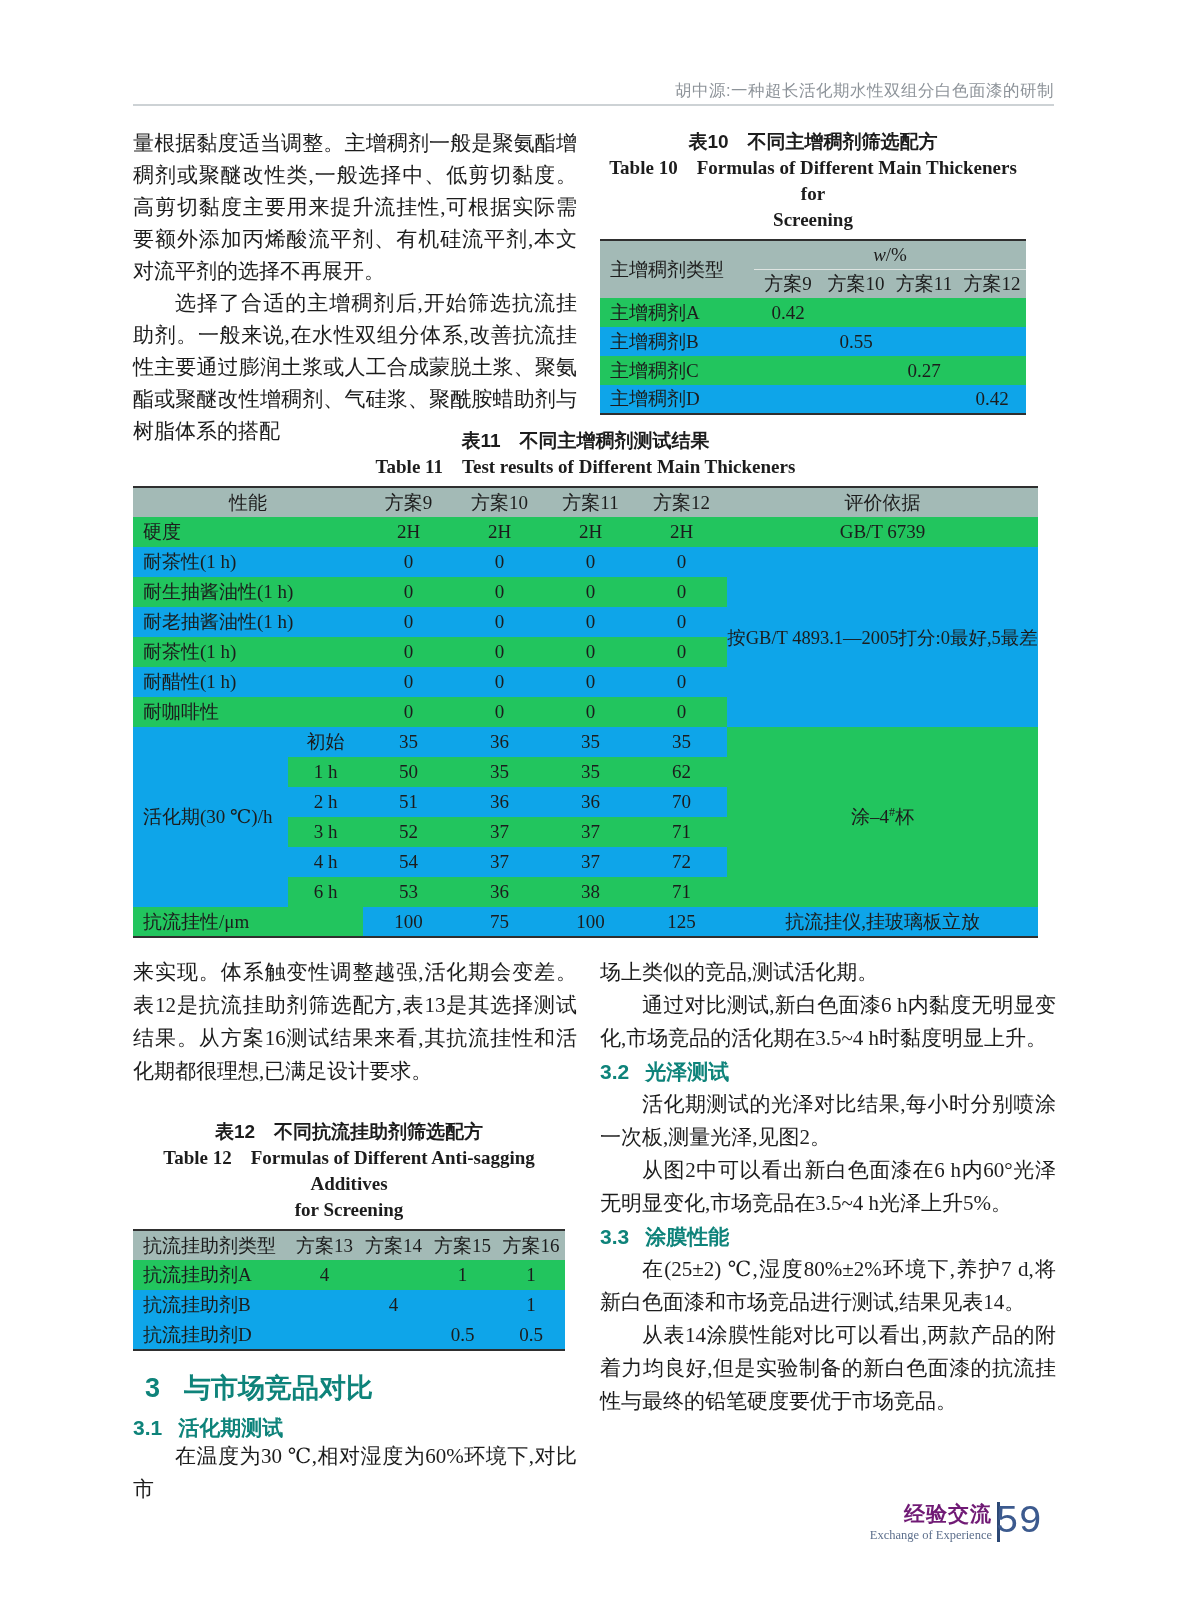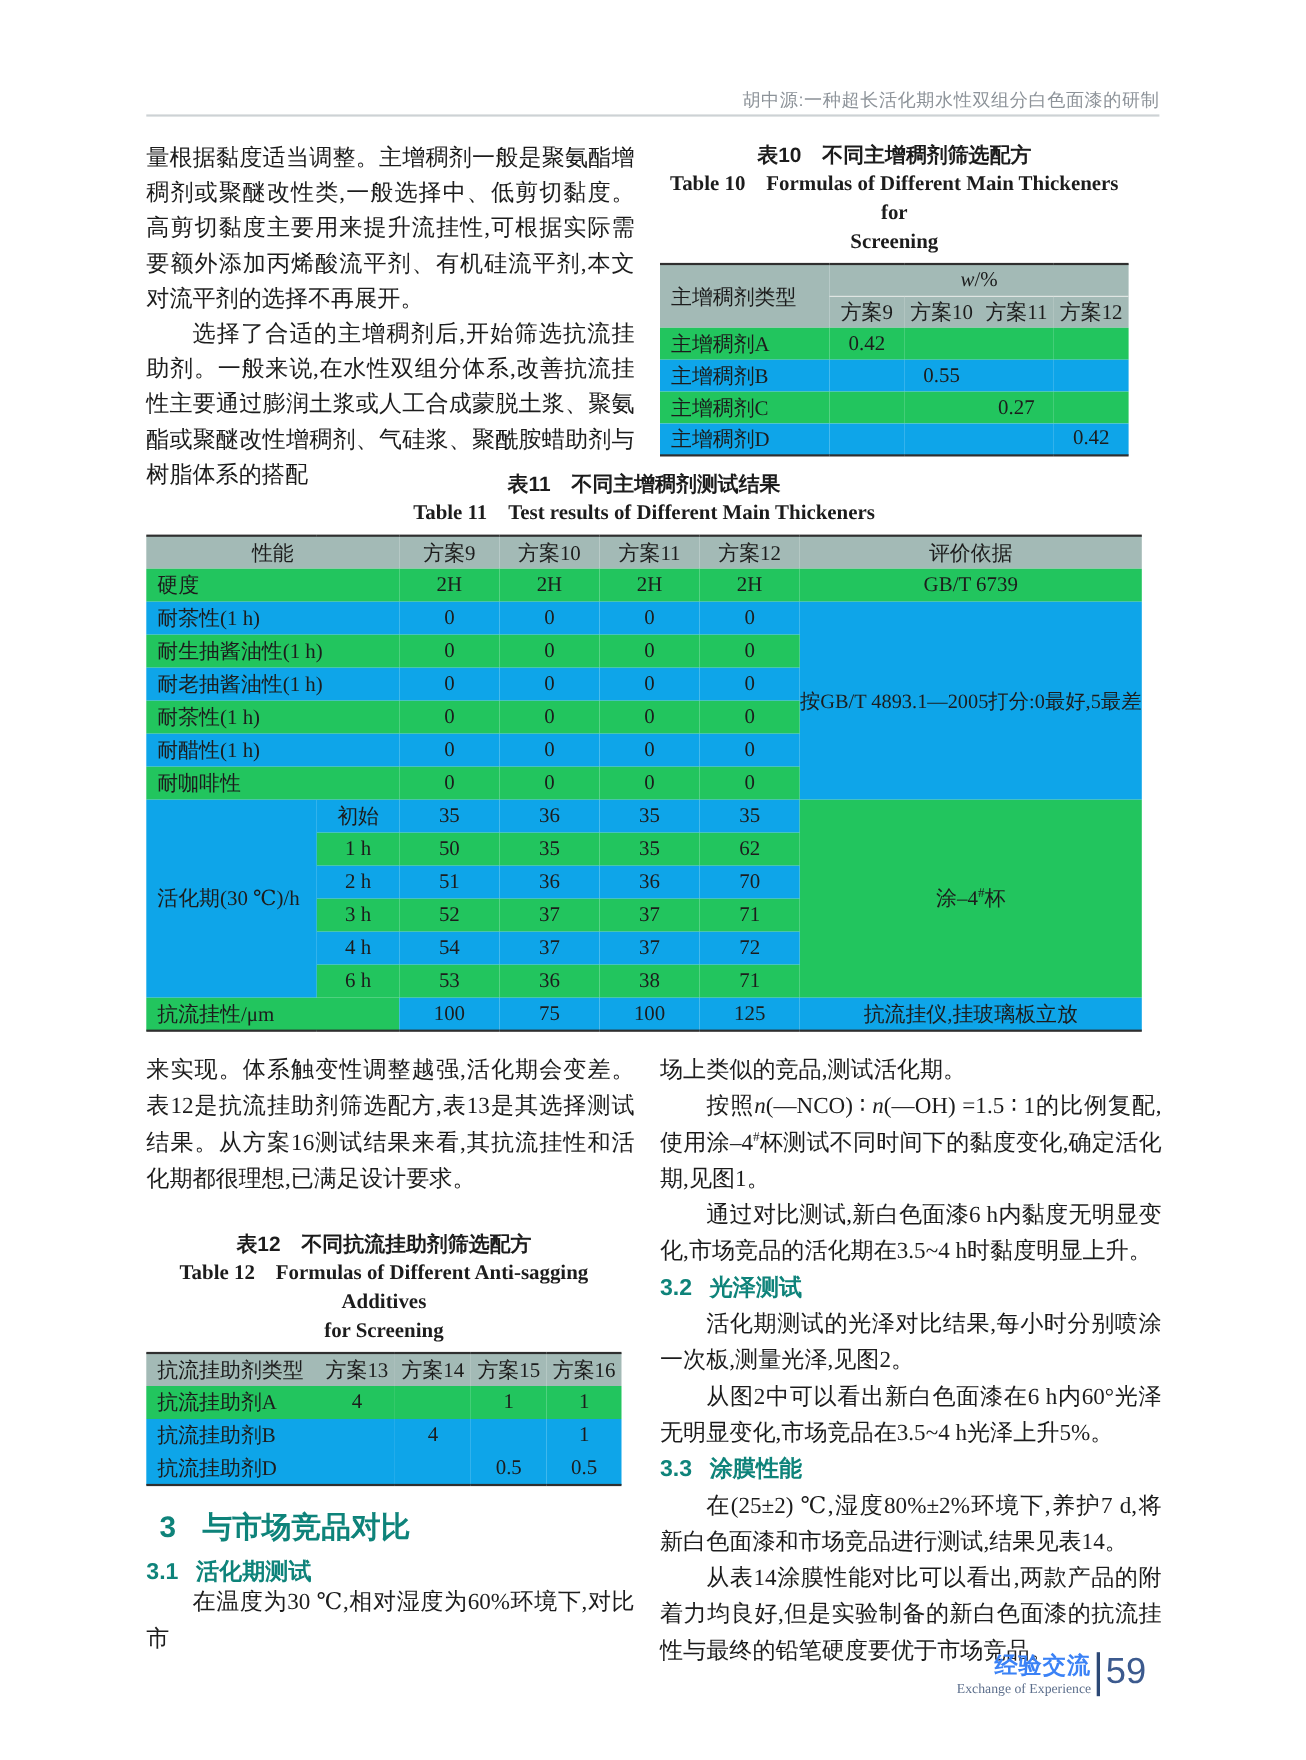--- a/index.html
+++ b/index.html
@@ -72,30 +72,30 @@
   .t11 { width:905px; } .t11 tr { height:30px; }
   .t11 .evaltxt { font-size:18.5px; }
 
   .t12wrap { position:absolute; left:133px; top:1118px; width:432px; }
   .t12 { width:432px; } .t12 tr { height:30px; }
 
   
   .footer { position:absolute; left:820px; top:1498px; width:240px; }
   .f-cn {
     position:absolute; right:68px; top:2px; font-family:"Liberation Sans","DejaVu Sans",sans-serif;
-    font-weight:bold; font-size:21px; color:#3b82f6; letter-spacing:1px; white-space:nowrap;
+    font-weight:bold; font-size:21px; color:#701a75; letter-spacing:1px; white-space:nowrap;
   }
   .f-en {
     position:absolute; right:68px; top:30px; font-family:"Liberation Serif","DejaVu Serif",serif;
     font-size:12.5px; color:#5d6f8c; white-space:nowrap;
   }
   .f-bar { position:absolute; right:60px; top:4px; width:3px; height:40px; background:#2c4875; }
   .f-num {
-    position:absolute; right:18px; top:2px; font-family:Liberation Sans, sans-serif;
-    font-size:33px; color:#3c5a8e;
+    position:absolute; right:18px; top:2px; font-family:Liberation Mono, monospace;
+    font-size:39px; color:#3c5a8e;
   }
 </style>
 </head>
 <body>
 
 <div class="page">
 
   <div class="running-head">胡中源:一种超长活化期水性双组分白色面漆的研制</div>
   <div class="head-rule"></div>
 
@@ -342,21 +342,20 @@
   </div>
   <div class="h-sub31">
     <span class="num">3.1</span><span>活化期测试</span>
   </div>
   <div class="para31 flow">
     <p class="indent">在温度为30 ℃,相对湿度为60%环境下,对比市</p>
   </div>
 
   <div class="rightcol flow">
     <p>场上类似的竞品,测试活化期。</p>
-    <p class="indent"><span>按照</span><span class="it">n</span><span>(—NCO) ∶ </span><span class="it">n</span><span>(—OH) =1.5 ∶ 1的比例复配,使用涂–4</span><sup>#</sup><span>杯测试不同时间下的黏度变化,确定活化期,见图1。</span></p>
     <p class="indent">通过对比测试,新白色面漆6 h内黏度无明显变化,市场竞品的活化期在3.5~4 h时黏度明显上升。</p>
     <p class="sub-inflow"><span class="num">3.2</span><span>光泽测试</span></p>
     <p class="indent">活化期测试的光泽对比结果,每小时分别喷涂一次板,测量光泽,见图2。</p>
     <p class="indent">从图2中可以看出新白色面漆在6 h内60°光泽无明显变化,市场竞品在3.5~4 h光泽上升5%。</p>
     <p class="sub-inflow"><span class="num">3.3</span><span>涂膜性能</span></p>
     <p class="indent">在(25±2) ℃,湿度80%±2%环境下,养护7 d,将新白色面漆和市场竞品进行测试,结果见表14。</p>
     <p class="indent">从表14涂膜性能对比可以看出,两款产品的附着力均良好,但是实验制备的新白色面漆的抗流挂性与最终的铅笔硬度要优于市场竞品。</p>
   </div>
 
   <div class="footer">

